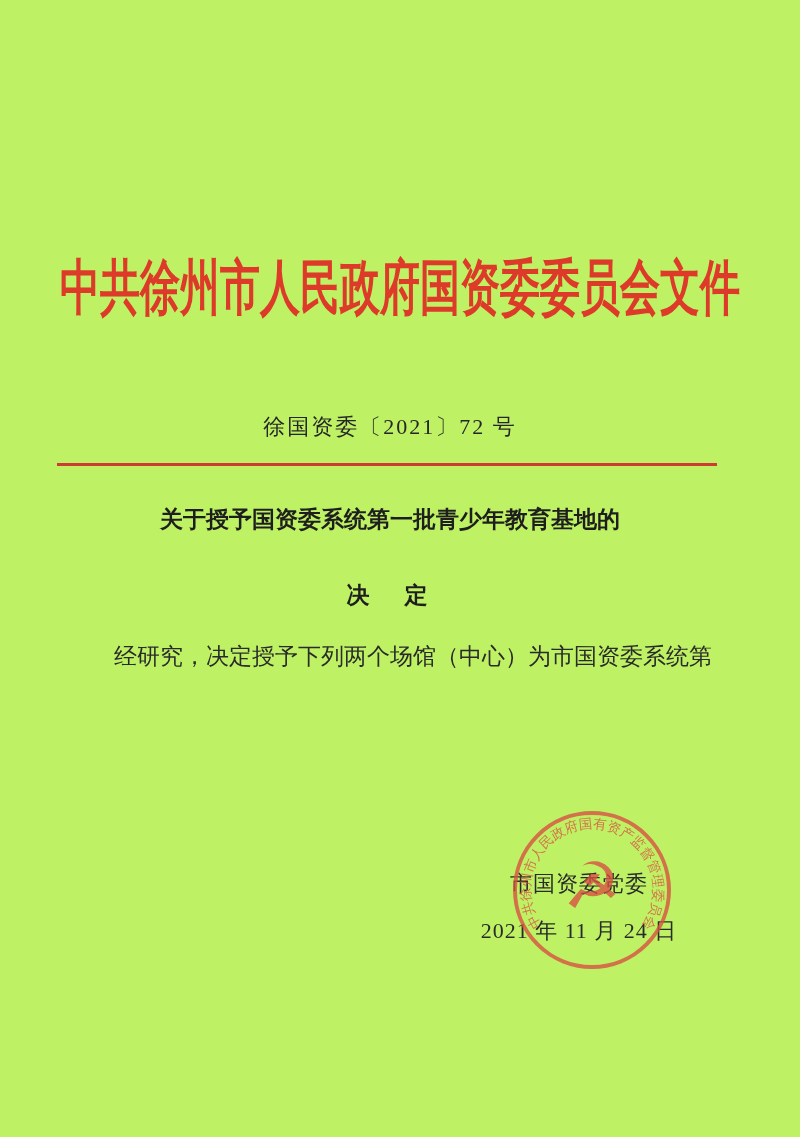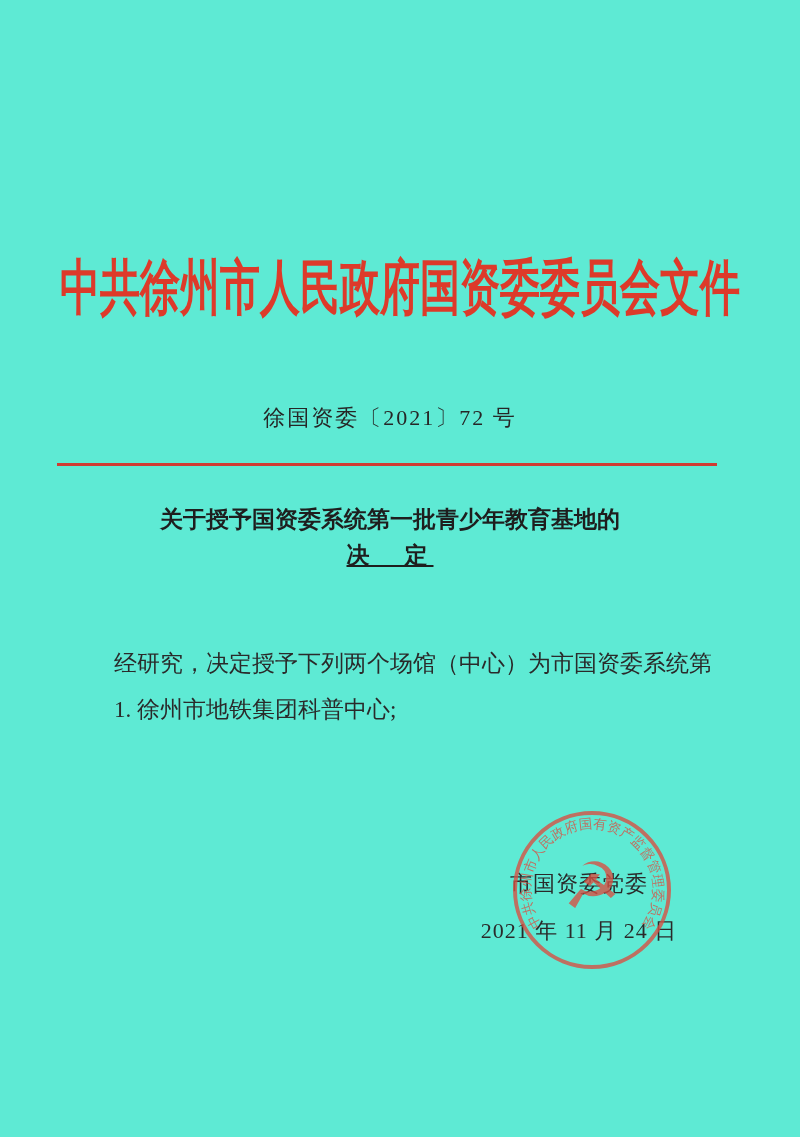--- a/index.html
+++ b/index.html
@@ -1,21 +1,21 @@
 <!DOCTYPE html>
 <html><head>
 <meta charset="utf-8">
 <style>
   html, body { margin: 0; padding: 0; background: #e8e8e8; }
   .page {
     position: relative;
     width: 800px;
     height: 1137px;
     margin: 0 auto;
-    background: #5eead4;
+    background: #bef264;
     overflow: hidden;
     font-family: "Liberation Serif", "DejaVu Serif", serif;
     color: #262626;
   }
   
   .org-header {
     position: absolute;
     top: 246px;
     left: 0;
     width: 800px;
@@ -25,21 +25,21 @@
     font-size: 40px;
     letter-spacing: 0px;
     color: #dd3a2a;
     transform: scaleY(1.5);
     transform-origin: top center;
     white-space: nowrap;
   }
   
   .doc-number {
     position: absolute;
-    top: 403px;
+    top: 412px;
     left: 0;
     width: 780px;
     text-align: center;
     font-size: 22px;
     letter-spacing: 2px;
     color: #262626;
   }
   
   .red-line {
     position: absolute;
@@ -55,33 +55,33 @@
     left: 0;
     width: 780px;
     text-align: center;
     font-family: "Liberation Sans", "DejaVu Sans", sans-serif;
     font-weight: bold;
     font-size: 23px;
     color: #1e1e1e;
     white-space: nowrap;
   }
   .doc-title-line1 { top: 504px; }
-  .doc-title-line2 { top: 540px; letter-spacing: 6px; text-decoration: underline; }
+  .doc-title-line2 { top: 580px; letter-spacing: 6px; }
   
   .body-block {
     position: absolute;
     top: 638px;
     left: 68px;
     width: 670px;
     font-size: 23px;
     line-height: 38.5px;
     color: #2a2a2a;
   }
   .body-line { white-space: nowrap; }
-  .body-line.indent { padding-left: 46px; margin-top: 7px; }
+  .body-line.indent { padding-left: 46px; }
   
   .signature-block {
     position: absolute;
     top: 869px;
     left: 457px;
     width: 244px;
     text-align: center;
     color: #2a2a2a;
   }
   .signature-name { font-size: 22px; letter-spacing: 1px; }
@@ -108,21 +108,20 @@
   <div class="doc-number">徐国资委〔2021〕72 号</div>
 
   <div class="red-line"></div>
 
   <div class="doc-title-line1">关于授予国资委系统第一批青少年教育基地的</div>
 
   <div class="doc-title-line2">决　定</div>
 
   <div class="body-block">
     <div class="body-line indent">经研究，决定授予下列两个场馆（中心）为市国资委系统第</div>
-    <div class="body-line indent">1. 徐州市地铁集团科普中心;</div>
   </div>
 
   <div class="signature-block">
     <div class="signature-name">市国资委党委</div>
     <div class="signature-date">2021 年 11 月 24 日</div>
   </div>
 
   <div class="seal">
     <svg viewBox="0 0 168 168" xmlns="http://www.w3.org/2000/svg">
       <circle cx="84" cy="84" r="77" fill="none" stroke="#d94f42" stroke-width="4"></circle>

